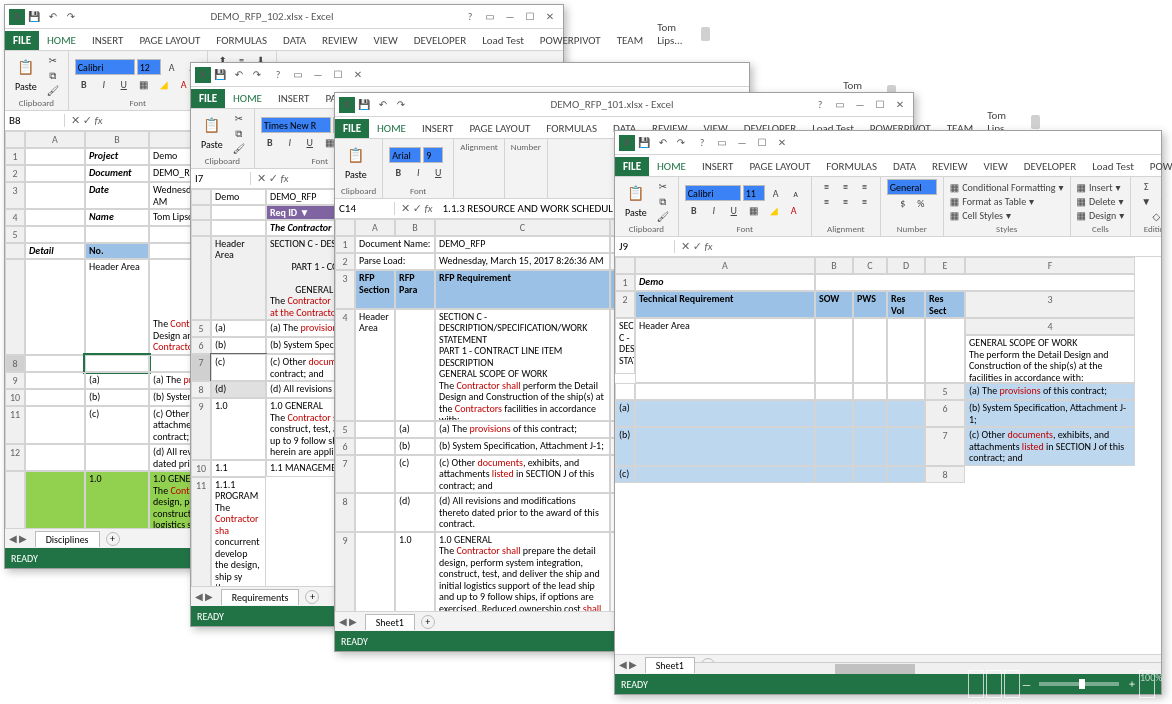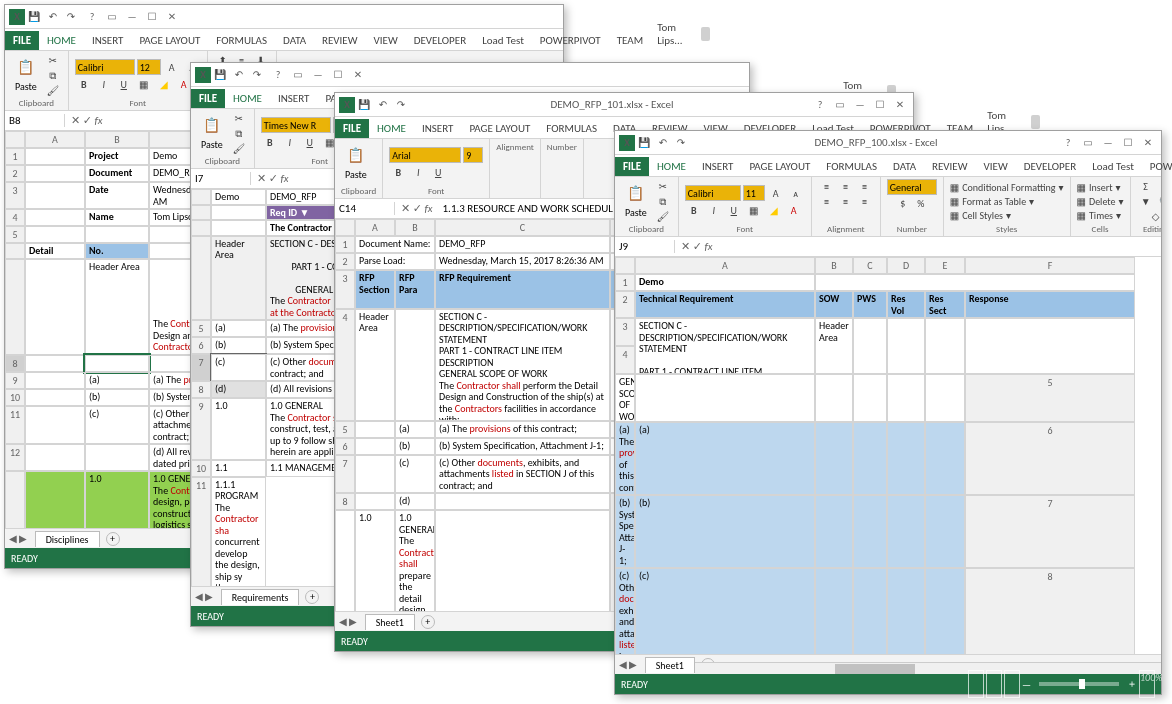--- a/index.html
+++ b/index.html
@@ -18,65 +18,66 @@
 .tabs .tab.active{color:#217346;}
 .tabs .user{margin-left:auto;padding:3px 6px;display:flex;align-items:center;gap:13px;color:#444;}
 .tabs .user .av{width:14px;height:14px;background:#d0d0d0;border-radius:2px;}
 .ribbon{height:60px;background:#f3f3f3;border-bottom:1px solid #d4d4d4;display:flex;font-size:10px;overflow:hidden;}
 .rgrp{border-right:1px solid #d4d4d4;padding:2px 6px;display:flex;flex-direction:column;justify-content:space-between;}
 .rgrp .lbl{text-align:center;color:#666;font-size:9px;}
 .rgrp .body{flex:1;display:flex;align-items:center;gap:3px;}
 .btn-big{display:flex;flex-direction:column;align-items:center;justify-content:center;gap:2px;cursor:pointer;padding:2px 4px;}
 .btn-big .ic{width:20px;height:20px;display:flex;align-items:center;justify-content:center;font-size:14px;}
 .btn-sm{width:18px;height:14px;display:flex;align-items:center;justify-content:center;cursor:pointer;color:#444;}
-.combo{height:16px;border:1px solid #bbb;background:#eab308;font-size:10px;padding:0 2px;display:flex;align-items:center;text-align:right;}
+.combo{height:16px;border:1px solid #bbb;background:#3b82f6;font-size:10px;padding:0 2px;display:flex;align-items:center;text-align:right;}
 .fontgrp{display:flex;flex-direction:column;gap:2px;}
 .fontgrp .row{display:flex;gap:2px;align-items:center;}
 .editgrp{display:flex;flex-direction:column;gap:1px;font-size:10px;}
 .editgrp div{display:flex;align-items:center;gap:3px;white-space:nowrap;color:#444;}
 .formulabar{height:20px;display:flex;align-items:center;border-bottom:1px solid #d4d4d4;font-size:11px;}
 .formulabar .nb{width:60px;border-right:1px solid #d4d4d4;padding:0 4px;}
 .formulabar .fx{padding:0 6px;color:#666;}
 .formulabar .val{flex:1;padding:0 4px;}
 .grid-wrap{flex:1;overflow:hidden;position:relative;}
 .grid{display:grid;font-size:10px;}
 .hdrcell{background:#f0f0f0;border:0.5px solid #d4d4d4;text-align:center;padding:1px;font-size:10px;color:#666;}
 .rowhdr{background:#f0f0f0;border:0.5px solid #d4d4d4;text-align:center;padding:1px;font-size:10px;color:#666;}
 .cell{border:0.5px solid #d4d4d4;padding:1px 3px;line-height:1.15;overflow:hidden;font-size:10px;}
-.cell.bold{font-weight:bold;}
+.cell.bold{font-weight:bold;font-style:italic;}
 .cell.bluehdr{background:#9bc2e6;font-weight:bold;}
 .cell.greenfill{background:#92d050;}
 .cell.purple{background:#8064a2;color:#fff;font-weight:bold;}
 .cell.ltblue{background:#bdd7ee;}
 .red{color:#c00000;}
 .sheettabs{height:20px;background:#f3f3f3;border-top:1px solid #d4d4d4;display:flex;align-items:center;font-size:10px;}
 .sheettabs .nav{padding:0 4px;color:#666;}
 .sheettabs .st{background:#fff;border:1px solid #bbb;border-bottom:none;padding:1px 10px;margin-left:4px;}
 .sheettabs .plus{margin-left:6px;width:14px;height:14px;border:1px solid #bbb;border-radius:50%;display:flex;align-items:center;justify-content:center;}
 .statusbar{height:20px;background:#217346;color:#fff;display:flex;align-items:center;font-size:10px;padding:0 6px;justify-content:space-between;}
 .statusbar .views{display:flex;gap:2px;align-items:center;}
-.statusbar .views span{width:16px;height:28px;border:1px solid #fff;opacity:0.7;font-style:italic;}
+.statusbar .views span{width:16px;height:28px;border:1px solid #fff;opacity:0.7;}
 .slider{width:80px;height:4px;background:rgba(255,255,255,0.4);position:relative;margin:0 6px;}
 .slider::before{content:"";position:absolute;width:6px;height:10px;background:#fff;top:-3px;left:50%;}
 .multiline{white-space:normal;line-height:1.15;}
 .disc-combo{display:inline-flex;align-items:center;justify-content:space-between;width:100%;}
 .scrollbar-h{position:absolute;bottom:0;right:0;left:80px;height:12px;background:#f0f0f0;border-top:1px solid #ccc;}
 .scrollbar-h .thumb{position:absolute;height:10px;top:1px;left:30%;width:80px;background:#c1c1c1;}
 </style>
 </head>
 <body>
 
 <div class="win" style="left:4px;top:4px;width:560px;height:565px;">
   <div class="titlebar">
     <div class="qat">
       <span class="xl-icon">X</span>
       <span>💾</span>
       <span>↶</span>
       <span>↷</span>
     </div>
+    <div class="title">DEMO_RFP_102.xlsx - Excel</div>
     <div class="winctl">
       <span>?</span>
       <span>▭</span>
       <span>—</span>
       <span>☐</span>
       <span>✕</span>
     </div>
   </div>
   <div class="tabs">
     <div class="tab file">FILE</div>
@@ -404,21 +405,21 @@
             <span class="ic">📋</span>
             <span>Paste</span>
           </div>
         </div>
         <div class="lbl">Clipboard</div>
       </div>
     <div class="rgrp">
         <div class="body">
           <div class="fontgrp">
             <div class="row">
-              <span class="combo" style="width:72px">Arial</span>
+              <span class="combo" style="width:32px">Arial</span>
               <span class="combo" style="width:20px">9</span>
             </div>
             <div class="row">
               <span class="btn-sm">
                 <b>B</b>
               </span>
               <span class="btn-sm">
                 <i>I</i>
               </span>
               <span class="btn-sm">
@@ -477,20 +478,21 @@
         <div class="cell">(b) System Specification, Attachment J-1;</div>
         <div class="cell"></div>
       <div class="rowhdr">7</div>
         <div class="cell"></div>
         <div class="cell">(c)</div>
         <div class="cell multiline">(c) Other <span class="red">documents</span>, exhibits, and attachments <span class="red">listed</span> in SECTION J of this contract; and</div>
         <div class="cell"></div>
       <div class="rowhdr">8</div>
         <div class="cell"></div>
         <div class="cell">(d)</div>
+        <div class="cell multiline">(d) All revisions and modifications thereto dated prior to the award of this contract.</div>
         <div class="cell"></div>
       <div class="rowhdr" style="grid-row:span 2">9</div>
         <div class="cell" style="grid-row:span 2"></div>
         <div class="cell" style="grid-row:span 2">1.0</div>
         <div class="cell multiline" style="grid-row:span 2">1.0  GENERAL<br>    The <span class="red">Contractor shall</span> prepare the detail design, perform system integration, construct, test, and deliver the ship and initial logistics support of the lead ship and up to 9 follow ships, if options are exercised.  Reduced ownership cost <span class="red">shall</span> be emphasized throughout the performance of this Contract.  The  herein are applicable independently and separately to each ship.</div>
         <div class="cell" style="grid-row:span 2"></div>
 
     </div>
   </div>
   <div class="sheettabs">
@@ -505,21 +507,20 @@
 </div>
 
 <div class="win" style="left:614px;top:130px;width:548px;height:565px;">
   <div class="titlebar">
       <div class="qat">
         <span class="xl-icon">X</span>
         <span>💾</span>
         <span>↶</span>
         <span>↷</span>
       </div>
-      <div class="title">DEMO_RFP_100.xlsx - Excel</div>
       <div class="winctl">
         <span>?</span>
         <span>▭</span>
         <span>—</span>
         <span>☐</span>
         <span>✕</span>
       </div>
     </div>
   <div class="tabs">
       <div class="tab file">FILE</div>
@@ -609,21 +610,21 @@
             <div>▦ <span>Cell Styles</span> ▾</div>
           </div>
         </div>
         <div class="lbl">Styles</div>
       </div>
     <div class="rgrp">
         <div class="body">
           <div class="editgrp">
             <div>▦ <span>Insert</span> ▾</div>
             <div>▦ <span>Delete</span> ▾</div>
-            <div>▦ <span>Times</span> ▾</div>
+            <div>▦ <span>Design</span> ▾</div>
           </div>
         </div>
         <div class="lbl">Cells</div>
       </div>
     <div class="rgrp">
         <div class="body" style="flex-direction:column;gap:1px">
           <div style="display:flex;gap:2px">
             <span class="btn-sm">Σ</span>
             <span class="btn-sm">⇵</span>
           </div>
@@ -655,21 +656,20 @@
         <div class="hdrcell">F</div>
       <div class="rowhdr">1</div>
         <div class="cell bold">Demo</div>
         <div class="cell" style="grid-column:span 5"></div>
       <div class="rowhdr">2</div>
         <div class="cell bluehdr">Technical Requirement</div>
         <div class="cell bluehdr">SOW</div>
         <div class="cell bluehdr">PWS</div>
         <div class="cell bluehdr">Res Vol</div>
         <div class="cell bluehdr">Res Sect</div>
-        <div class="cell bluehdr">Response</div>
       <div class="rowhdr">3</div>
         <div class="cell multiline" style="grid-row:span 2;height:56px"><span>SECTION C - DESCRIPTION/SPECIFICATION/WORK STATEMENT</span><br><br><span>PART 1 - CONTRACT LINE ITEM DESCRIPTION</span></div>
         <div class="cell multiline" style="grid-row:span 2">Header Area</div>
         <div class="cell" style="grid-row:span 2"></div>
         <div class="cell" style="grid-row:span 2"></div>
         <div class="cell" style="grid-row:span 2"></div>
         <div class="cell" style="grid-row:span 2"></div>
       <div class="rowhdr">4</div>
         <div class="cell multiline" style="height:48px">GENERAL SCOPE OF WORK<br>    The  perform the Detail Design and Construction of the ship(s) at the  facilities in accordance with:</div>
         <div class="cell"></div>

